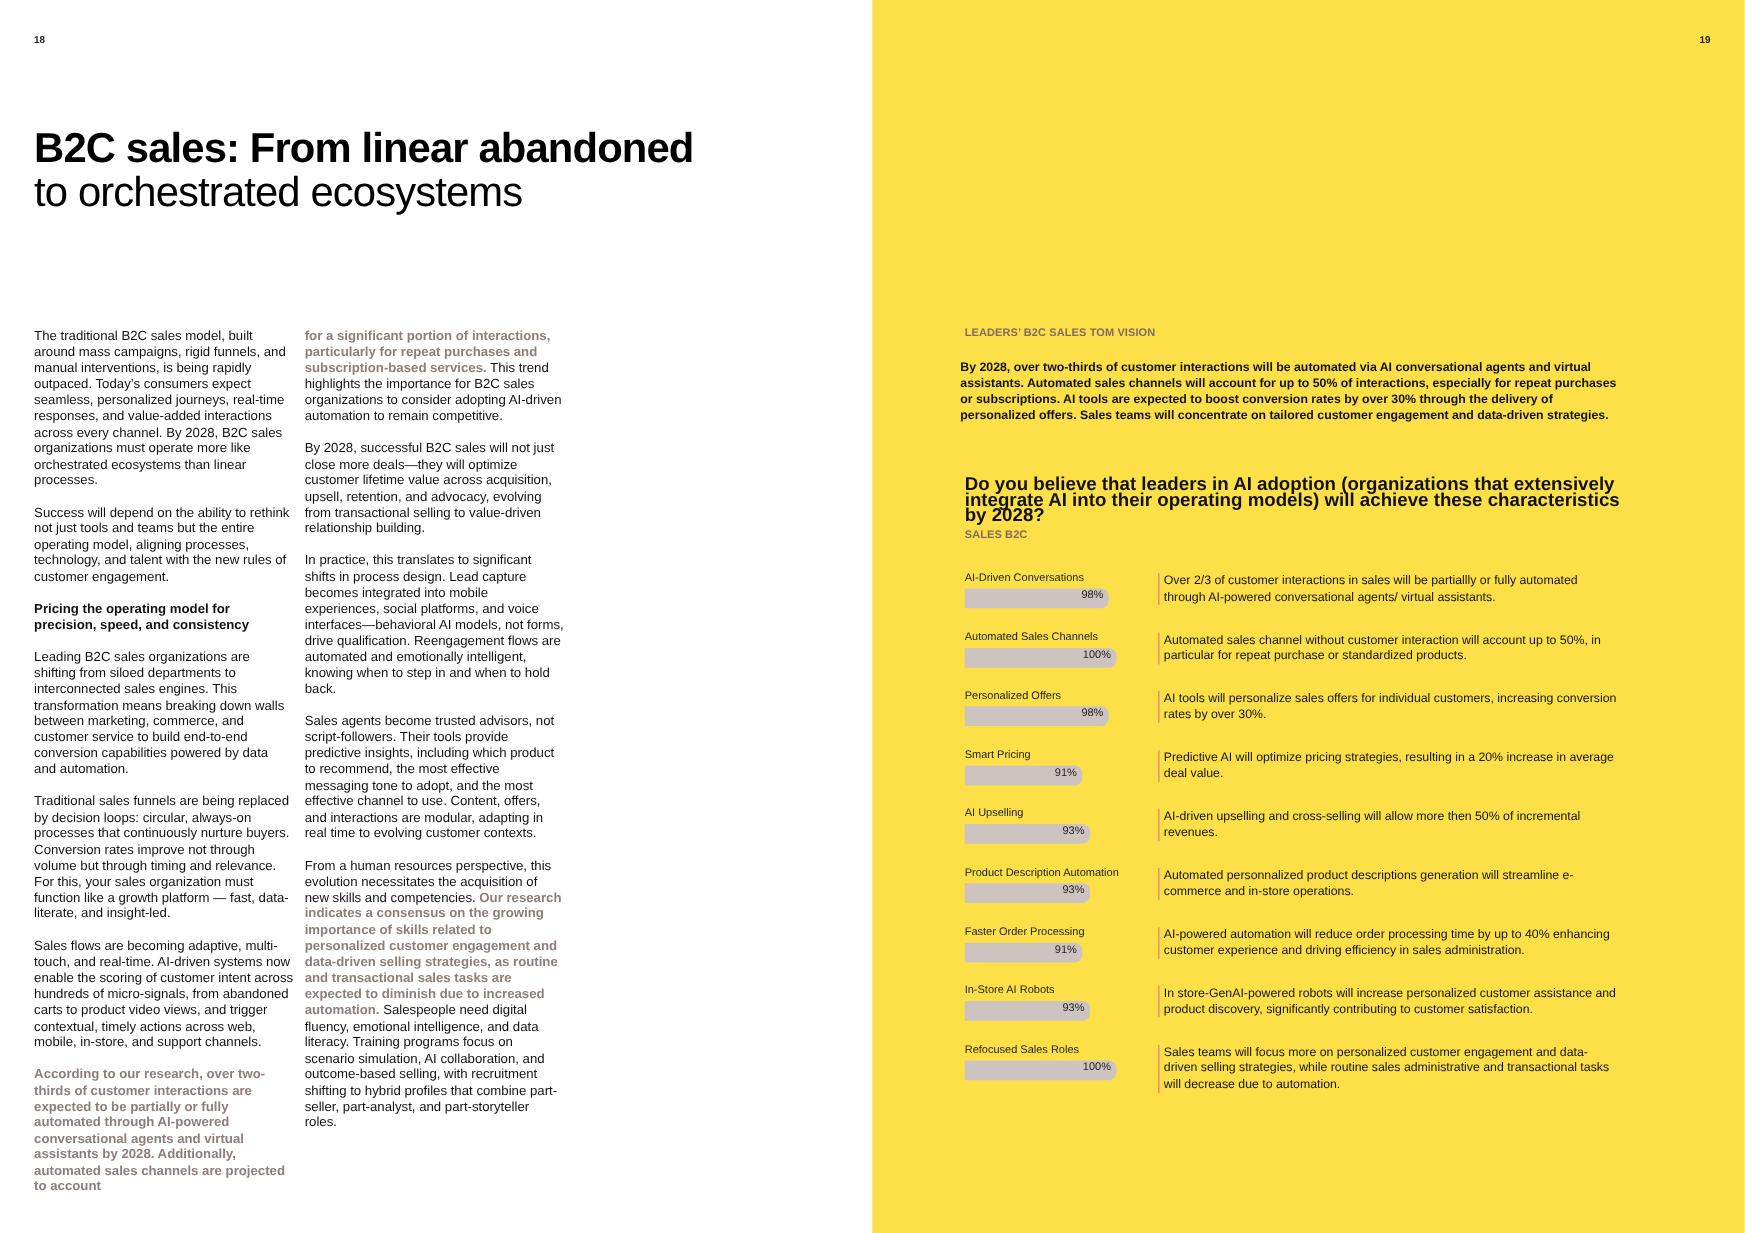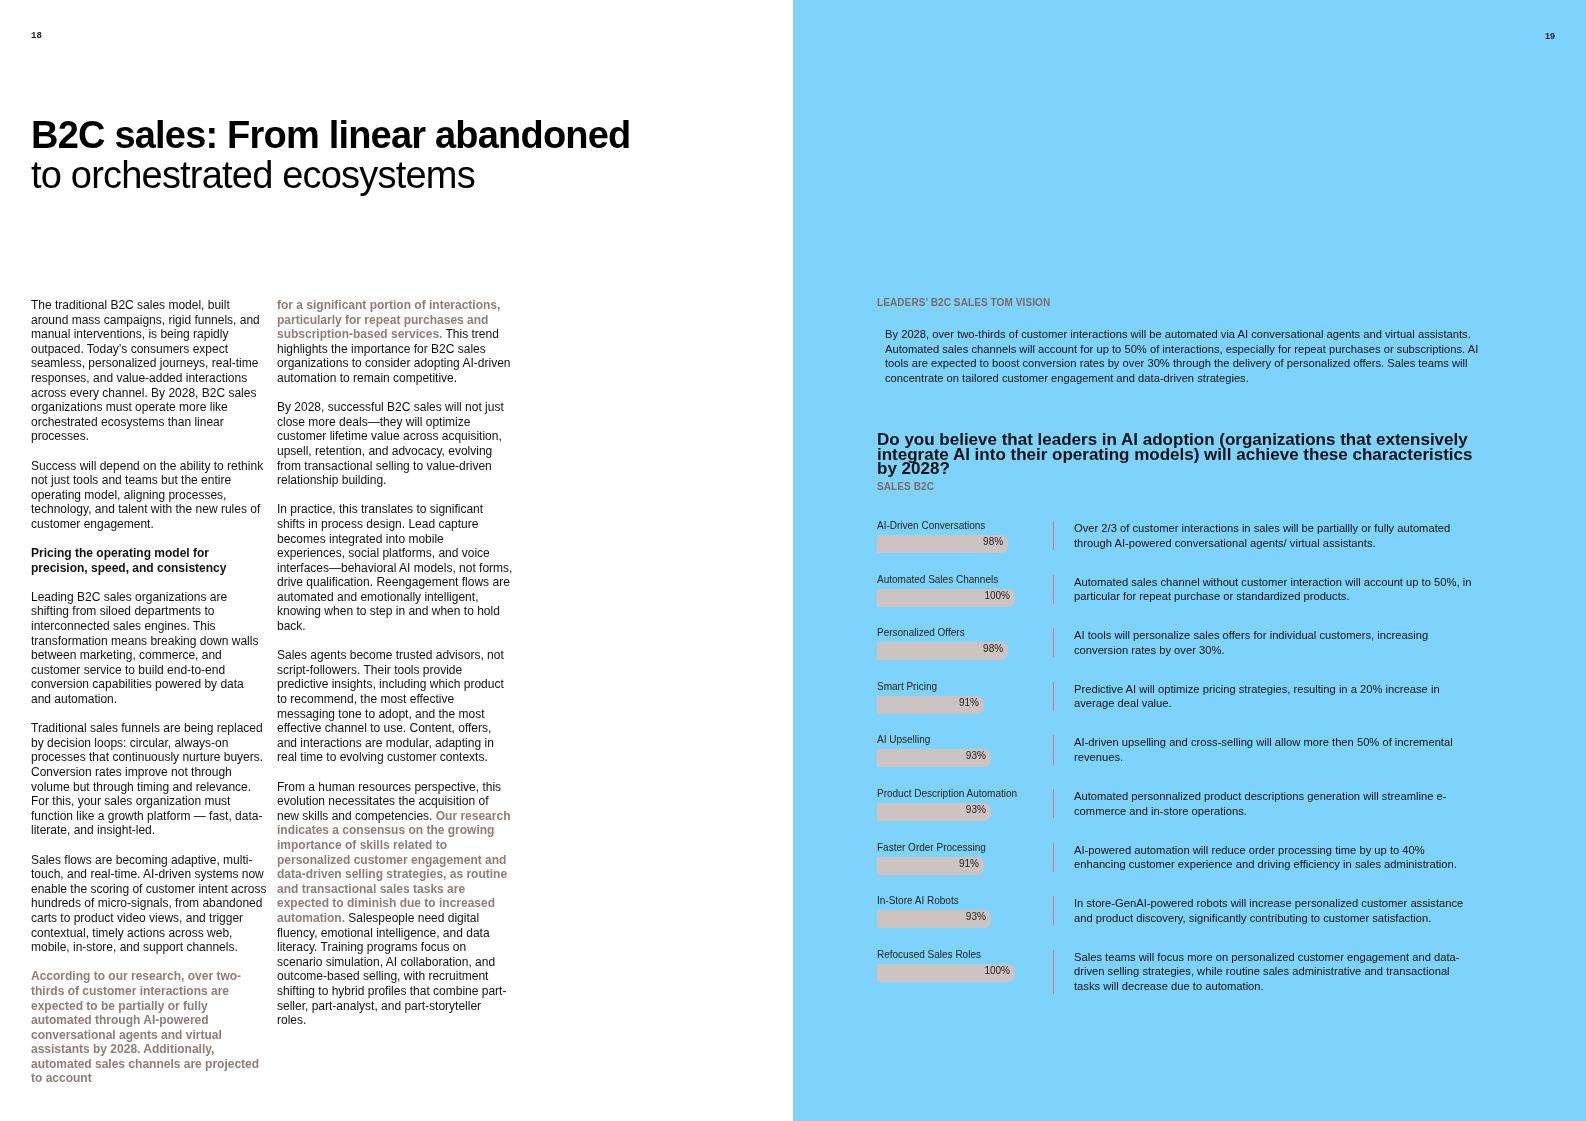--- a/index.html
+++ b/index.html
@@ -1,42 +1,42 @@
 <!DOCTYPE html>
 <html><head>
 <meta charset="utf-8">
 <style>
   * { margin: 0; padding: 0; box-sizing: border-box; }
   html, body { width: 1586px; height: 1121px; overflow: hidden; }
   body { font-family: "Liberation Sans", sans-serif; color: #111; background: #fff; position: relative; }
   .page-left { position: absolute; left: 0; top: 0; width: 793px; height: 1121px; background: #ffffff; }
-  .page-right { position: absolute; left: 793px; top: 0; width: 793px; height: 1121px; background: #7dd3fc; }
+  .page-right { position: absolute; left: 793px; top: 0; width: 793px; height: 1121px; background: #fde047; }
   .page-num { position: absolute; top: 31px; font-size: 9px; font-weight: bold; color: #222; }
   .title { position: absolute; left: 31px; top: 115px; font-size: 38px; line-height: 40px; letter-spacing: -0.8px; color: #000; }
   .title .bold { font-weight: bold; display: block; }
   .title .light { font-weight: normal; display: block; }
   .col { position: absolute; top: 298px; width: 236px; font-size: 12px; line-height: 14.6px; color: #111; }
   .col p { margin-bottom: 14.6px; }
   .col .hl { color: #8f7d77; font-weight: bold; }
   .col .sub { font-weight: bold; }
   .eyebrow { font-size: 10px; font-weight: bold; color: #7f6a63; letter-spacing: 0.1px; }
-  .vision { position: absolute; left: 92px; top: 327px; width: 600px; font-size: 11.2px; line-height: 14.6px; font-weight: normal; color: #111; }
+  .vision { position: absolute; left: 80px; top: 327px; width: 600px; font-size: 11.2px; line-height: 14.6px; font-weight: bold; color: #111; }
   .question { position: absolute; left: 84px; top: 433px; width: 620px; font-size: 17px; line-height: 14.6px; font-weight: bold; }
   .rows { position: absolute; left: 84px; top: 520px; width: 620px; }
   .row { position: relative; height: 53.6px; }
   .row-label { position: absolute; left: 0; top: 0; font-size: 10px; color: #222; white-space: nowrap; }
   .bar { position: absolute; left: 0; top: 15px; height: 18px; background: #cdc3c0; border-radius: 0 7px 7px 0; }
   .bar-val { position: absolute; right: 5px; top: 1px; font-size: 10px; color: #222; }
-  .row-desc { position: absolute; left: 176px; top: 1px; width: 420px; font-size: 11.2px; line-height: 14.6px; color: #111; padding-left: 20px; border-left: 1.5px solid #e8707a; }
+  .row-desc { position: absolute; left: 176px; top: 1px; width: 420px; font-size: 11.2px; line-height: 14.6px; color: #111; padding-left: 4px; border-left: 1.5px solid #e8707a; }
 </style>
 </head>
 <body>
 
 <div class="page-left">
-  <div class="page-num" style="left:31px;font-family:Liberation Mono, monospace;">18</div>
+  <div class="page-num" style="left:31px;">18</div>
   <h1 class="title">
     <span class="bold">B2C sales: From linear abandoned</span>
     <span class="light">to orchestrated ecosystems</span>
   </h1>
 
   <div class="col" id="col1" style="left:31px;">
       <p>The traditional B2C sales model, built around mass campaigns, rigid funnels, and manual interventions, is being rapidly outpaced. Today’s consumers expect seamless, personalized journeys, real-time responses, and value-added interactions across every channel. By 2028, B2C sales organizations must operate more like orchestrated ecosystems than linear processes.</p>
       <p>Success will depend on the ability to rethink not just tools and teams but the entire operating model, aligning processes, technology, and talent with the new rules of customer engagement.</p>
       <p class="sub">Pricing the operating model for precision, speed, and consistency</p>
       <p>Leading B2C sales organizations are shifting from siloed departments to interconnected sales engines. This transformation means breaking down walls between marketing, commerce, and customer service to build end-to-end conversion capabilities powered by data and automation.</p>

